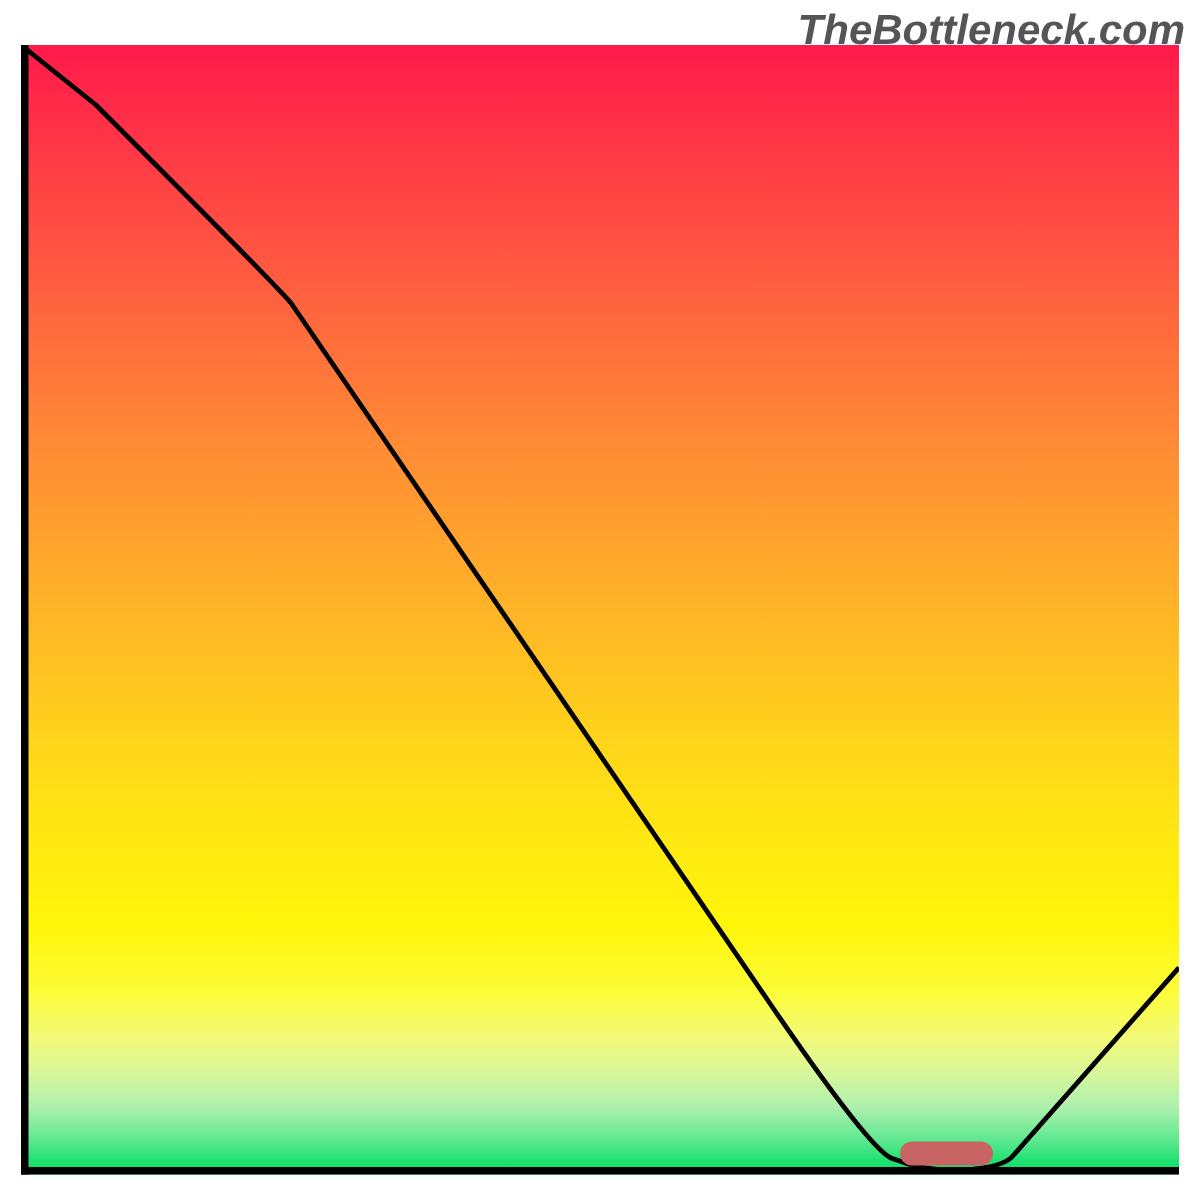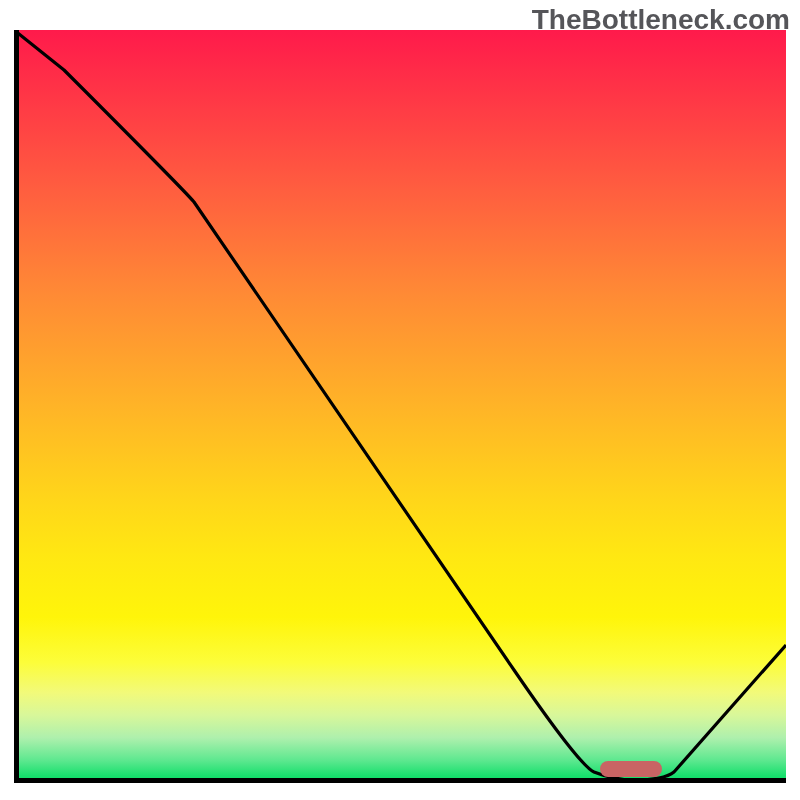--- a/index.html
+++ b/index.html
@@ -8,20 +8,21 @@
     width: 800px;
     height: 800px;
     overflow: hidden;
     background: #ffffff;
     font-family: Arial, Helvetica, sans-serif;
   }
   .chart-container {
     position: relative;
     width: 800px;
     height: 800px;
+    font-style: italic;
   }
   .watermark {
     position: absolute;
     top: 4px;
     right: 10px;
     font-size: 28px;
     font-weight: bold;
     color: #555559;
     letter-spacing: 0px;
     z-index: 50;

